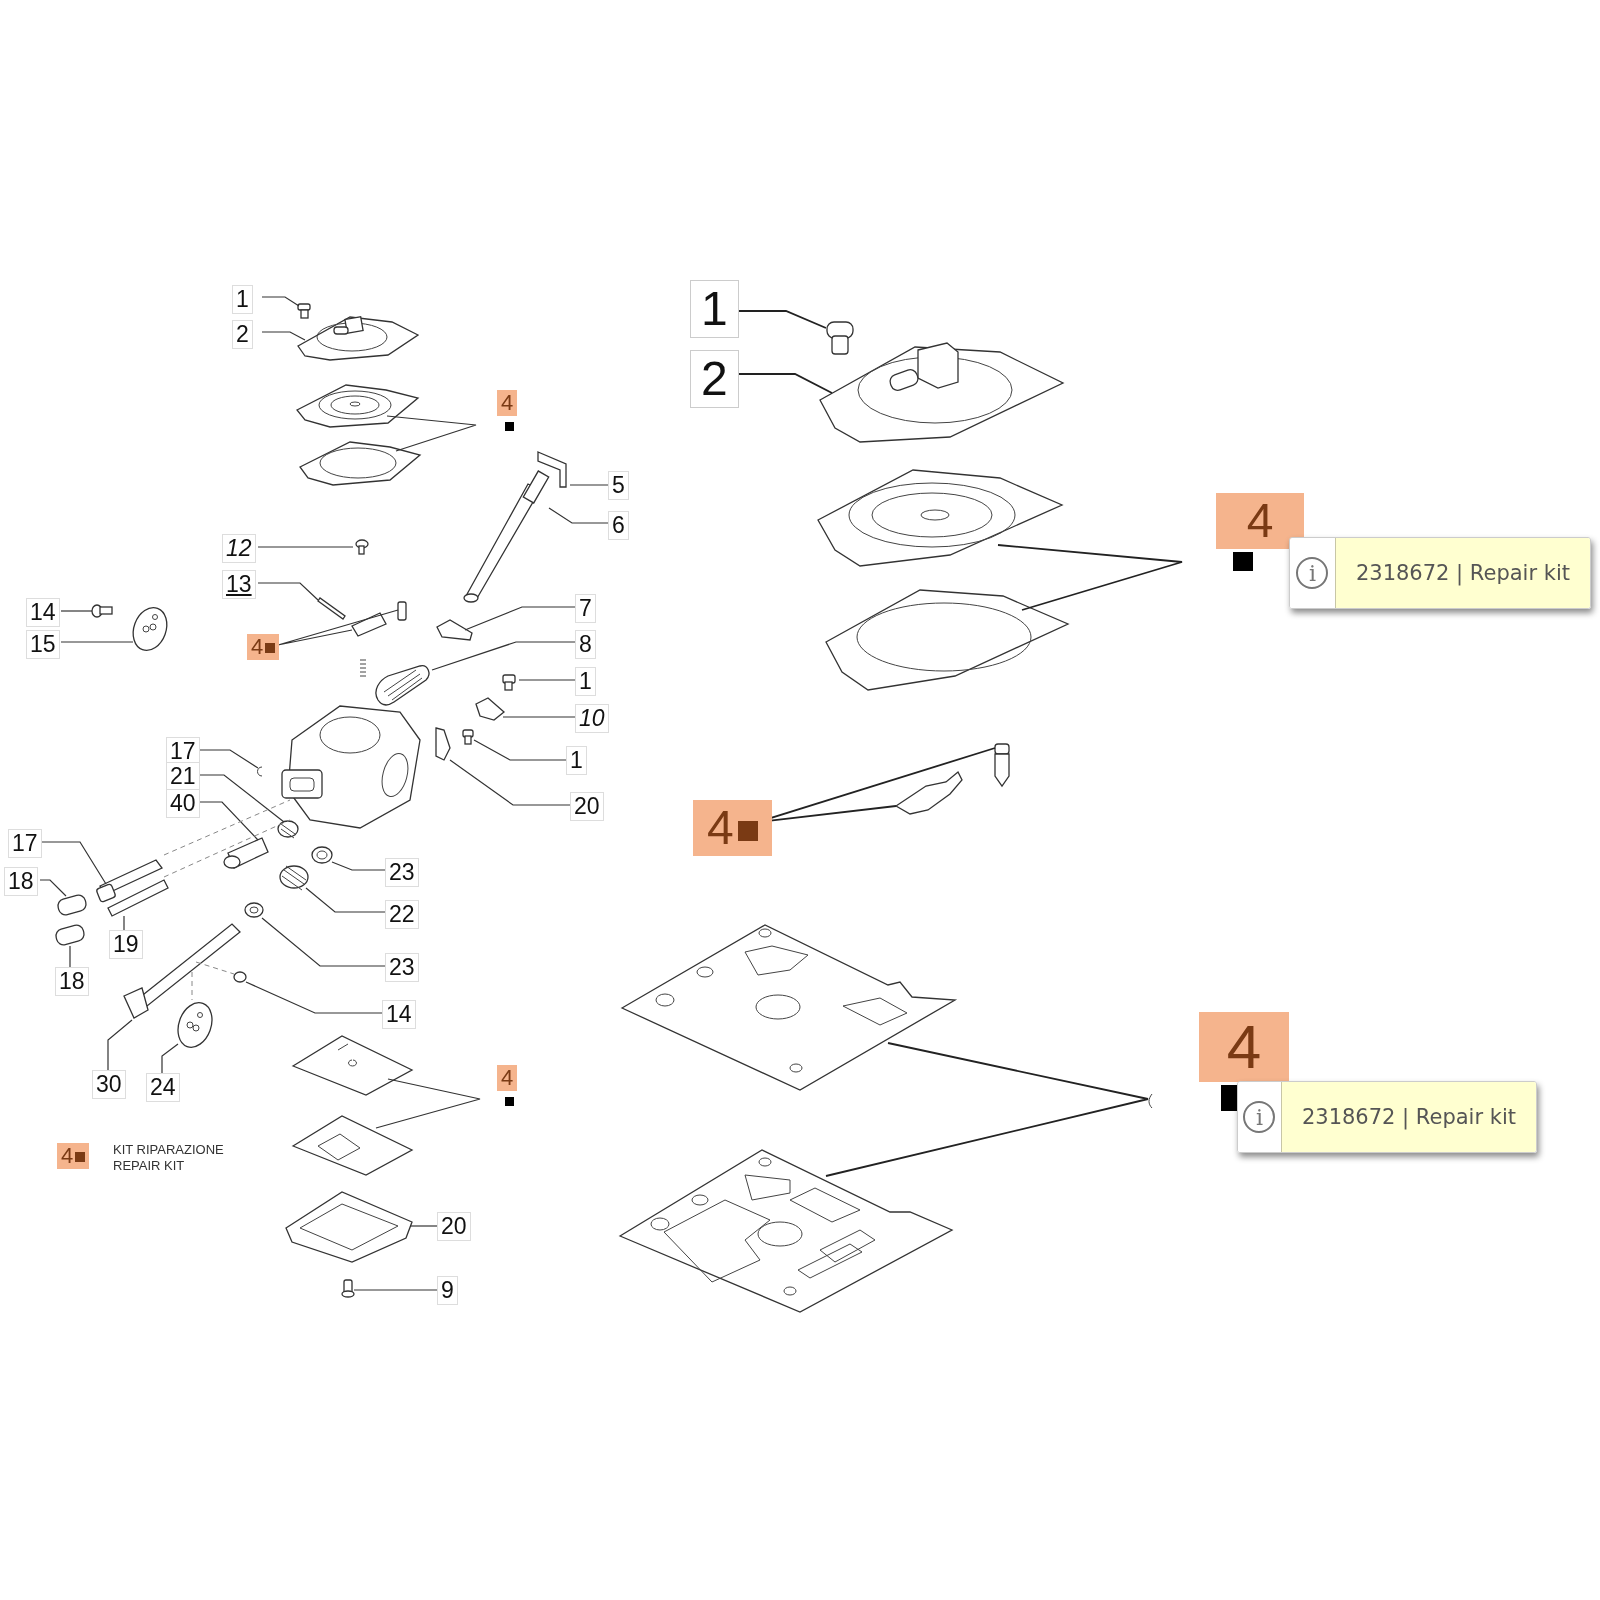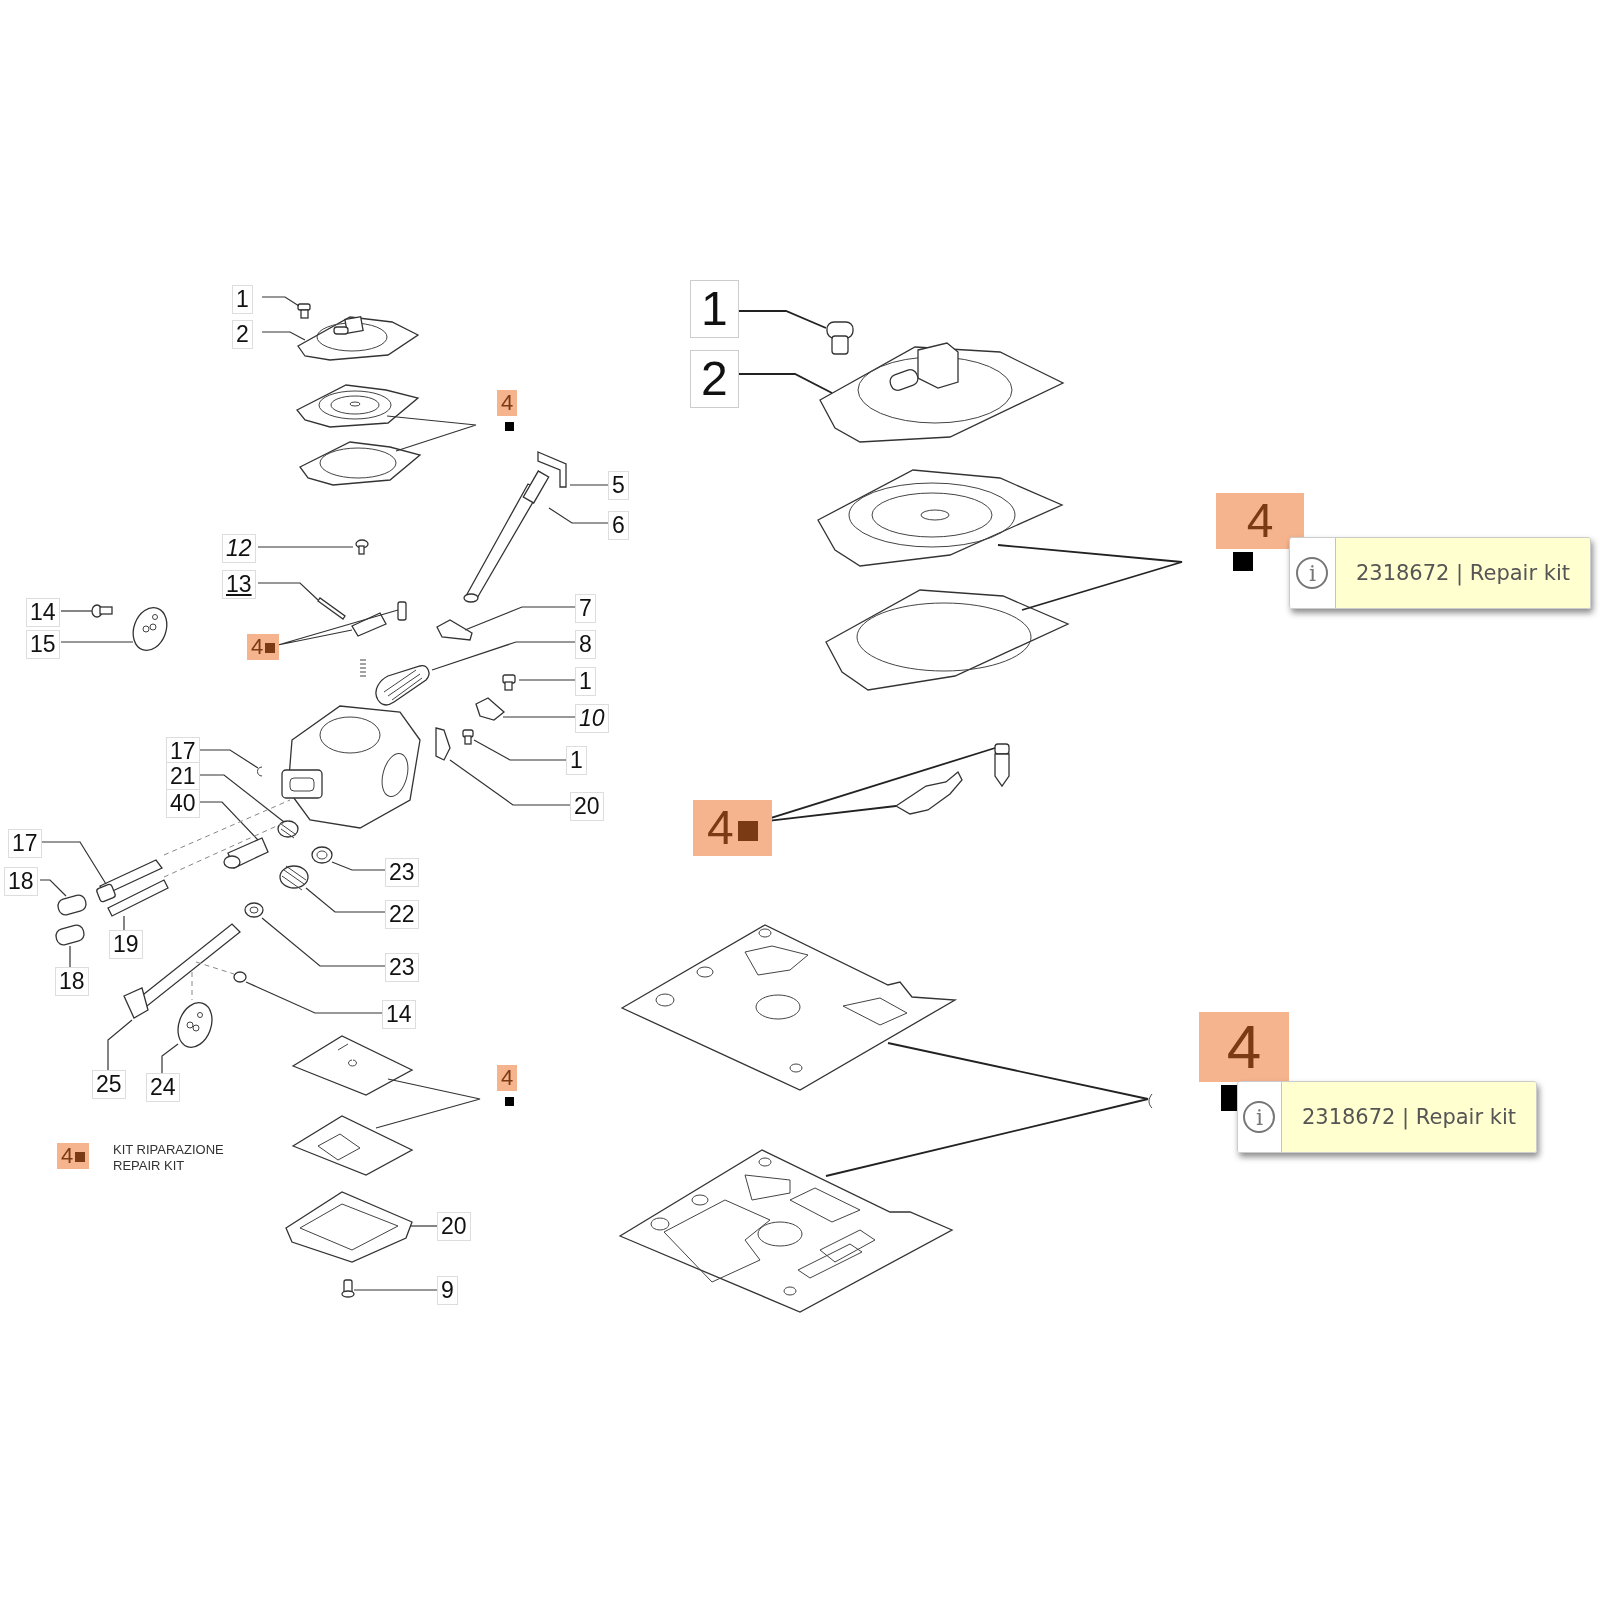--- a/index.html
+++ b/index.html
@@ -308,21 +308,21 @@
 <div class="lbl-box lbl-s" style="left:166px;top:789px;">40</div>
 <div class="lbl-box lbl-s" style="left:570px;top:792px;">20</div>
 <div class="lbl-box lbl-s" style="left:8px;top:829px;">17</div>
 <div class="lbl-box lbl-s" style="left:385px;top:858px;">23</div>
 <div class="lbl-box lbl-s" style="left:4px;top:867px;">18</div>
 <div class="lbl-box lbl-s" style="left:385px;top:900px;">22</div>
 <div class="lbl-box lbl-s" style="left:109px;top:930px;">19</div>
 <div class="lbl-box lbl-s" style="left:385px;top:953px;">23</div>
 <div class="lbl-box lbl-s" style="left:55px;top:967px;">18</div>
 <div class="lbl-box lbl-s" style="left:382px;top:1000px;">14</div>
-<div class="lbl-box lbl-s" style="left:92px;top:1070px;">25</div>
+<div class="lbl-box lbl-s" style="left:92px;top:1070px;">30</div>
 <div class="lbl-box lbl-s" style="left:146px;top:1073px;">24</div>
 <div class="lbl-box lbl-s" style="left:437px;top:1212px;">20</div>
 <div class="lbl-box lbl-s" style="left:437px;top:1276px;">9</div>
 
 <div class="kit kit-s" style="left:497px;top:390px;">4</div>
 <div class="sq" style="left:505px;top:422px;width:9px;height:9px;"></div>
 <div class="kit kit-s" style="left:247px;top:634px;">
   <span>4</span><span class="sq-brown" style="width:10px;height:10px;margin-left:2px;"></span>
 </div>
 <div class="kit kit-s" style="left:497px;top:1065px;">4</div>

